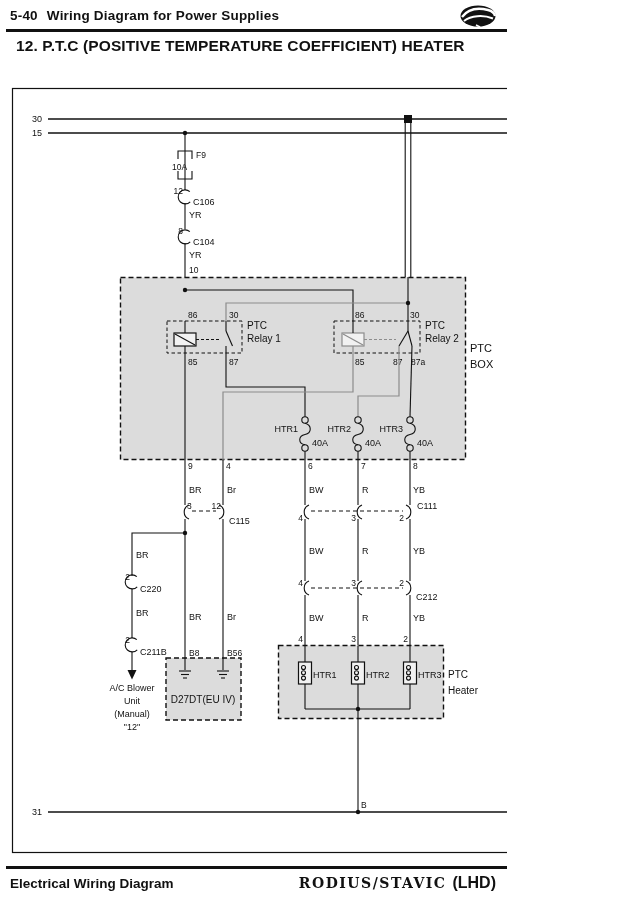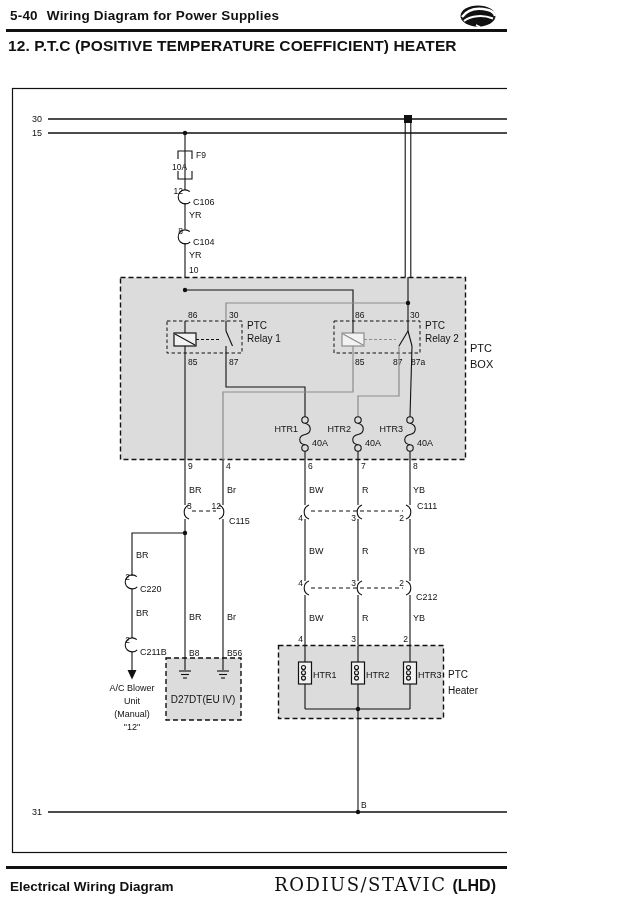--- a/index.html
+++ b/index.html
@@ -2,26 +2,26 @@
 <html><head>
 <meta charset="utf-8">
 <style>
   html,body{margin:0;padding:0;background:#fff;}
   #page{position:relative;width:507px;height:901px;background:#fff;font-family:"Liberation Sans",sans-serif;color:#111;overflow:hidden;}
   .hdr{position:absolute;top:8px;left:10px;font-size:13.5px;font-weight:bold;letter-spacing:.2px;white-space:nowrap;}
   .hdr .sec{margin-right:9px;}
   .rule{position:absolute;left:6px;width:617px;height:2.5px;background:#111;}
   .rule.top{top:29px;}
   .rule.bot{top:866px;}
-  .title{position:absolute;top:37px;left:8px;font-size:15.5px;font-weight:bold;white-space:nowrap;letter-spacing:.1px;}
+  .title{position:absolute;top:37px;left:16px;font-size:15.5px;font-weight:bold;white-space:nowrap;letter-spacing:.1px;}
   .logo{position:absolute;top:4px;right:10px;}
   .footer{position:absolute;top:874px;left:10px;right:11px;display:flex;align-items:baseline;}
   .footer .lbl{font-size:13.5px;font-weight:bold;}
   .footer .spacer{flex:1;}
-  .brand{font-family:"DejaVu Serif",serif;font-size:18px;font-weight:normal;letter-spacing:1.5px;}
+  .brand{font-family:"DejaVu Serif",serif;font-size:14px;font-weight:bold;letter-spacing:1.5px;}
   .variant{font-size:16px;font-weight:bold;margin-left:6px;}
   svg.diagram{position:absolute;top:0;left:0;}
   svg text{font-family:"Liberation Sans",sans-serif;fill:#111;stroke:none;}
   .t8{font-size:8.5px;}
   .t9{font-size:9px;}
   .t10{font-size:10px;}
   .t11{font-size:11px;}
   .wire{stroke:#111;stroke-width:1.1;fill:none;}
   .wire2{stroke:#111;stroke-width:1.3;fill:none;}
   .wireg{stroke:#8c8c8c;stroke-width:1.2;fill:none;}

